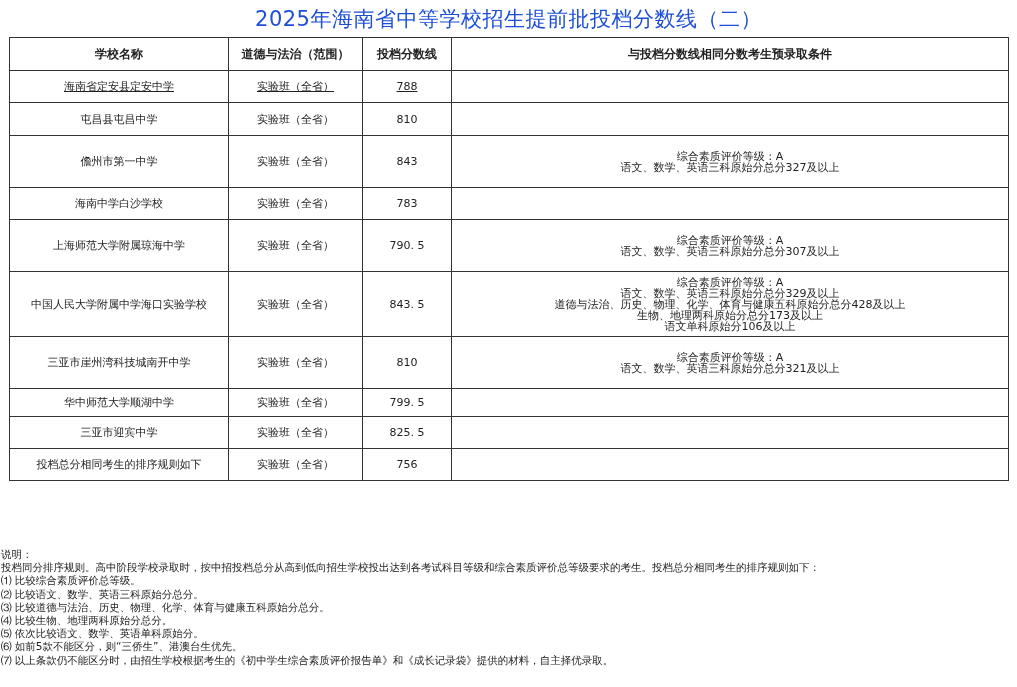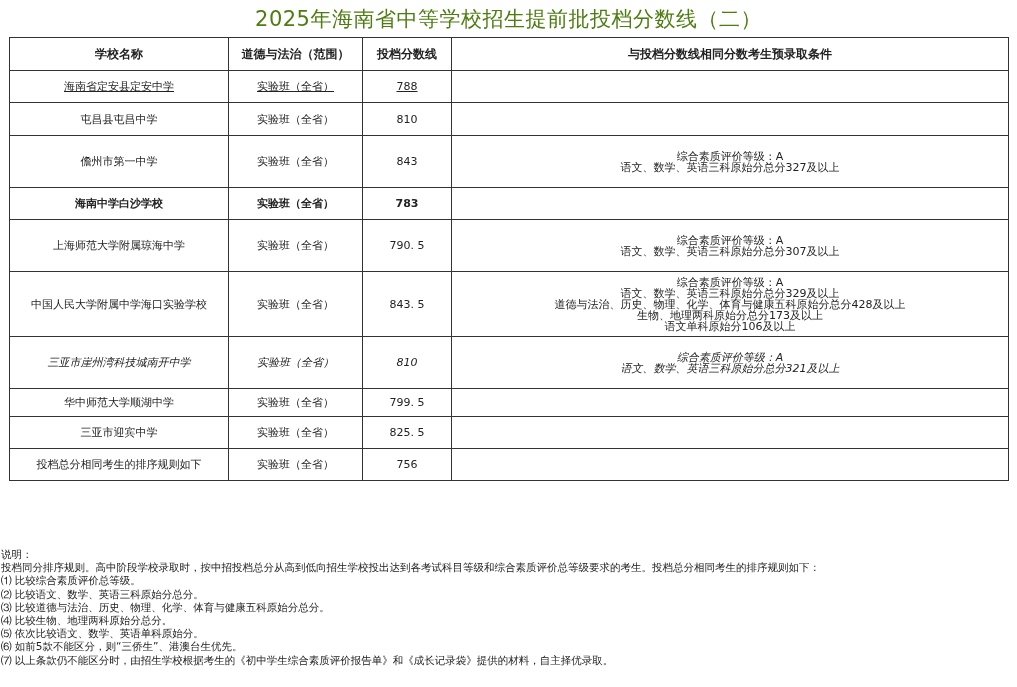--- a/index.html
+++ b/index.html
@@ -2,21 +2,21 @@
 <html><head>
 <meta charset="utf-8">
 <style>
   html, body { margin: 0; padding: 0; background: #ffffff; }
   body {
     width: 1017px; height: 687px; overflow: hidden; position: relative;
     font-family: "DejaVu Sans", "Liberation Sans", sans-serif; color: #222;
   }
   .title {
     position: absolute; left: 0; top: 5px; width: 1017px; text-align: center;
-    font-size: 21px; color: #4d7c0f; letter-spacing: 0.5px;
+    font-size: 21px; color: #1d4ed8; letter-spacing: 0.5px;
   }
   table.grid {
     position: absolute; left: 9px; top: 37px;
     width: 999px; border-collapse: collapse; table-layout: fixed;
   }
   table.grid td, table.grid th {
     border: 1.5px solid #333; text-align: center; vertical-align: middle;
     padding: 0; font-size: 11px; color: #222;
   }
   table.grid th { font-weight: bold; font-size: 12px; height: 32px; }
@@ -63,21 +63,21 @@
       </tr>
       <tr style="height: 52px;">
         <td>儋州市第一中学</td>
         <td>实验班（全省）</td>
         <td>843</td>
         <td class="cond">
           <div>综合素质评价等级：A</div>
           <div>语文、数学、英语三科原始分总分327及以上</div>
         </td>
       </tr>
-      <tr style="height: 32px; font-weight: bold;">
+      <tr style="height: 32px;">
         <td>海南中学白沙学校</td>
         <td>实验班（全省）</td>
         <td>783</td>
         <td class="cond"></td>
       </tr>
       <tr style="height: 52px;">
         <td>上海师范大学附属琼海中学</td>
         <td>实验班（全省）</td>
         <td>790. 5</td>
         <td class="cond">
@@ -90,21 +90,21 @@
         <td>实验班（全省）</td>
         <td>843. 5</td>
         <td class="cond">
           <div>综合素质评价等级：A</div>
           <div>语文、数学、英语三科原始分总分329及以上</div>
           <div>道德与法治、历史、物理、化学、体育与健康五科原始分总分428及以上</div>
           <div>生物、地理两科原始分总分173及以上</div>
           <div>语文单科原始分106及以上</div>
         </td>
       </tr>
-      <tr style="height: 52px; font-style: italic;">
+      <tr style="height: 52px;">
         <td>三亚市崖州湾科技城南开中学</td>
         <td>实验班（全省）</td>
         <td>810</td>
         <td class="cond">
           <div>综合素质评价等级：A</div>
           <div>语文、数学、英语三科原始分总分321及以上</div>
         </td>
       </tr>
       <tr style="height: 28px;">
         <td>华中师范大学顺湖中学</td>

